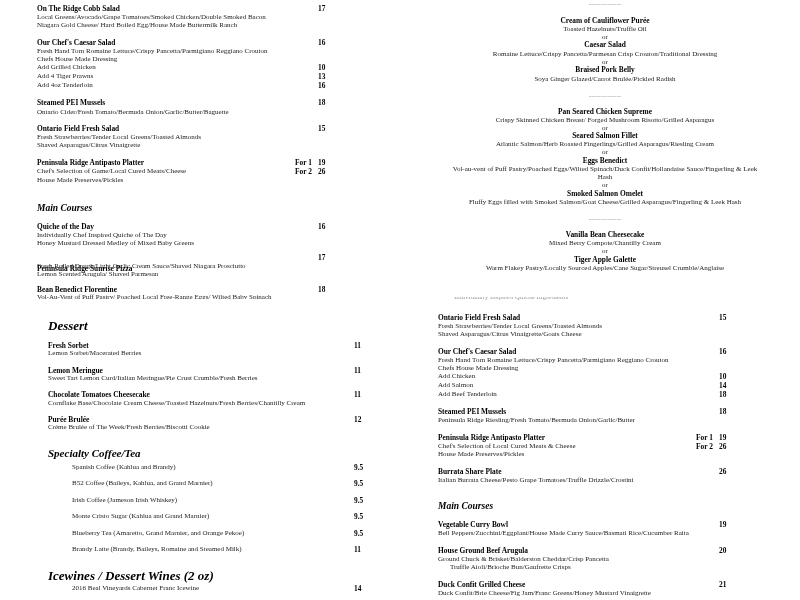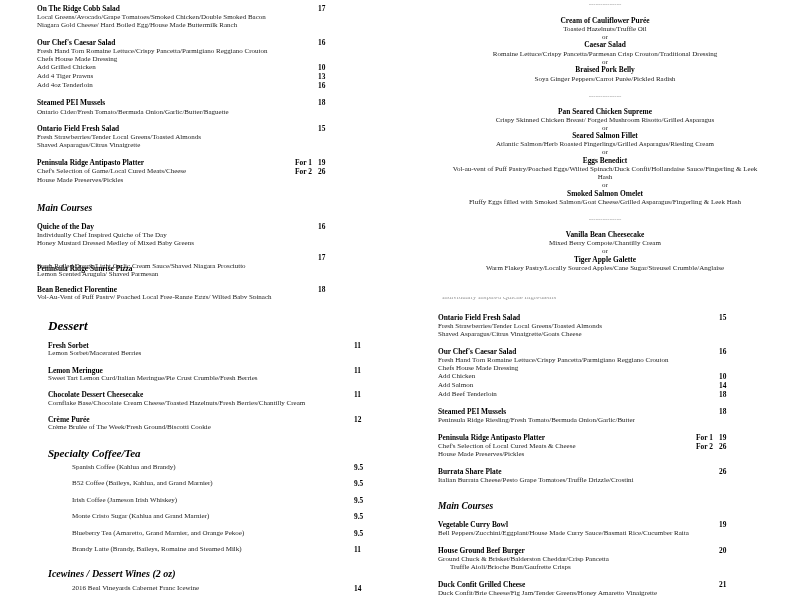--- a/index.html
+++ b/index.html
@@ -76,59 +76,59 @@
   <div class="sec sec-lg" style="left:48px;top:318px">Dessert</div>
 
   <div class="t b" style="left:48px;top:341px">Fresh Sorbet</div>
   <div class="price" style="left:354px;top:341px">11</div>
   <div class="t" style="left:48px;top:349px">Lemon Sorbet/Macerated Berries</div>
 
   <div class="t b" style="left:48px;top:366px">Lemon Meringue</div>
   <div class="price" style="left:354px;top:366px">11</div>
   <div class="t" style="left:48px;top:374px">Sweet Tart Lemon Curd/Italian Meringue/Pie Crust Crumble/Fresh Berries</div>
 
-  <div class="t b" style="left:48px;top:390px">Chocolate Dessert Cheesecake</div>
+  <div class="t b" style="left:48px;top:390px">Chocolate Tomatoes Cheesecake</div>
   <div class="price" style="left:354px;top:390px">11</div>
   <div class="t" style="left:48px;top:399px">Cornflake Base/Chocolate Cream Cheese/Toasted Hazelnuts/Fresh Berries/Chantilly Cream</div>
 
-  <div class="t b" style="left:48px;top:415px">Crème Purée</div>
+  <div class="t b" style="left:48px;top:415px">Purée Brulée</div>
   <div class="price" style="left:354px;top:415px">12</div>
-  <div class="t" style="left:48px;top:423px">Crème Brulée of The Week/Fresh Ground/Biscotti Cookie</div>
+  <div class="t" style="left:48px;top:423px">Crème Brulée of The Week/Fresh Berries/Biscotti Cookie</div>
 
   <div class="sec" style="left:48px;top:447px;font-size:11px">Specialty Coffee/Tea</div>
 
   <div class="t" style="left:72px;top:463px">Spanish Coffee (Kahlua and Brandy)</div>
   <div class="price" style="left:354px;top:463px">9.5</div>
   <div class="t" style="left:72px;top:479px">B52 Coffee (Baileys, Kahlua, and Grand Marnier)</div>
   <div class="price" style="left:354px;top:479px">9.5</div>
   <div class="t" style="left:72px;top:496px">Irish Coffee (Jameson Irish Whiskey)</div>
   <div class="price" style="left:354px;top:496px">9.5</div>
   <div class="t" style="left:72px;top:512px">Monte Cristo Sugar (Kahlua and Grand Marnier)</div>
   <div class="price" style="left:354px;top:512px">9.5</div>
   <div class="t" style="left:72px;top:529px">Blueberry Tea (Amaretto, Grand Marnier, and Orange Pekoe)</div>
   <div class="price" style="left:354px;top:529px">9.5</div>
   <div class="t" style="left:72px;top:545px">Brandy Latte (Brandy, Baileys, Romaine and Steamed Milk)</div>
   <div class="price" style="left:354px;top:545px">11</div>
 
-  <div class="sec" style="left:48px;top:568px;font-size:10px">Icewines / Dessert Wines (2 oz)</div>
+  <div class="sec" style="left:48px;top:568px;font-size:13px">Icewines / Dessert Wines (2 oz)</div>
   <div class="t" style="left:72px;top:584px">2016 Beal Vineyards Cabernet Franc Icewine</div>
   <div class="price" style="left:354px;top:584px">14</div>
 </div>
 
 <div>
   <div class="center faint" style="top:0px">--------------</div>
 
   <div class="center b" style="top:17px">Cream of Cauliflower Purée</div>
   <div class="center" style="top:25px">Toasted Hazelnuts/Truffle Oil</div>
   <div class="center" style="top:33px">or</div>
   <div class="center b" style="top:41px">Caesar Salad</div>
   <div class="center" style="top:50px">Romaine Lettuce/Crispy Pancetta/Parmesan Crisp Crouton/Traditional Dressing</div>
   <div class="center" style="top:58px">or</div>
   <div class="center b" style="top:66px">Braised Pork Belly</div>
-  <div class="center" style="top:75px">Soya Ginger Peppers/Carrot Purée/Pickled Radish</div>
+  <div class="center" style="top:75px">Soya Ginger Glazed/Carrot Brulée/Pickled Radish</div>
 
   <div class="center faint" style="top:92px">--------------</div>
 
   <div class="center b" style="top:108px">Pan Seared Chicken Supreme</div>
   <div class="center" style="top:116px">Crispy Skinned Chicken Breast/ Forged Mushroom Risotto/Grilled Asparagus</div>
   <div class="center" style="top:124px">or</div>
   <div class="center b" style="top:132px">Seared Salmon Fillet</div>
   <div class="center" style="top:140px">Atlantic Salmon/Herb Roasted Fingerlings/Grilled Asparagus/Riesling Cream</div>
   <div class="center" style="top:148px">or</div>
   <div class="center b" style="top:157px">Eggs Benedict</div>
@@ -142,21 +142,21 @@
 
   <div class="center b" style="top:231px">Vanilla Bean Cheesecake</div>
   <div class="center" style="top:239px">Mixed Berry Compote/Chantilly Cream</div>
   <div class="center" style="top:247px">or</div>
   <div class="center b" style="top:256px">Tiger Apple Galette</div>
   <div class="center" style="top:264px">Warm Flakey Pastry/Locally Sourced Apples/Cane Sugar/Streusel Crumble/Anglaise</div>
 </div>
 
 <div>
   <div class="clip" style="left:438px;top:297px;width:200px;height:5px">
-    <div class="t faint" style="left:4px;top:-4px">Individually Inspired Quiche Ingredients</div>
+    <div class="t faint" style="left:16px;top:-4px">Individually Inspired Quiche Ingredients</div>
   </div>
 
   <div class="t b" style="left:438px;top:313px">Ontario Field Fresh Salad</div>
   <div class="price" style="left:719px;top:313px">15</div>
   <div class="t" style="left:438px;top:322px">Fresh Strawberries/Tender Local Greens/Toasted Almonds</div>
   <div class="t" style="left:438px;top:330px">Shaved Asparagus/Citrus Vinaigrette/Goats Cheese</div>
 
   <div class="t b" style="left:438px;top:347px">Our Chef's Caesar Salad</div>
   <div class="price" style="left:719px;top:347px">16</div>
   <div class="t" style="left:438px;top:356px">Fresh Hand Torn Romaine Lettuce/Crispy Pancetta/Parmigiano Reggiano Crouton</div>
@@ -183,21 +183,21 @@
   <div class="t b" style="left:438px;top:467px">Burrata Share Plate</div>
   <div class="price" style="left:719px;top:467px">26</div>
   <div class="t" style="left:438px;top:476px">Italian Burrata Cheese/Pesto Grape Tomatoes/Truffle Drizzle/Crostini</div>
 
   <div class="sec" style="left:438px;top:501px">Main Courses</div>
 
   <div class="t b" style="left:438px;top:520px">Vegetable Curry Bowl</div>
   <div class="price" style="left:719px;top:520px">19</div>
   <div class="t" style="left:438px;top:529px">Bell Peppers/Zucchini/Eggplant/House Made Curry Sauce/Basmati Rice/Cucumber Raita</div>
 
-  <div class="t b" style="left:438px;top:546px">House Ground Beef Burger</div>
+  <div class="t b" style="left:438px;top:546px">House Ground Beef Arugula</div>
   <div class="price" style="left:719px;top:546px">20</div>
   <div class="t" style="left:438px;top:555px">Ground Chuck &amp; Brisket/Balderston Cheddar/Crisp Pancetta</div>
   <div class="t" style="left:450px;top:563px">Truffle Aioli/Brioche Bun/Gaufrette Crisps</div>
 
   <div class="t b" style="left:438px;top:580px">Duck Confit Grilled Cheese</div>
   <div class="price" style="left:719px;top:580px">21</div>
-  <div class="t" style="left:438px;top:589px">Duck Confit/Brie Cheese/Fig Jam/Tender Greens/Honey Amaretto Vinaigrette</div>
+  <div class="t" style="left:438px;top:589px">Duck Confit/Brie Cheese/Fig Jam/Franc Greens/Honey Mustard Vinaigrette</div>
 </div>
 
 </body></html>

